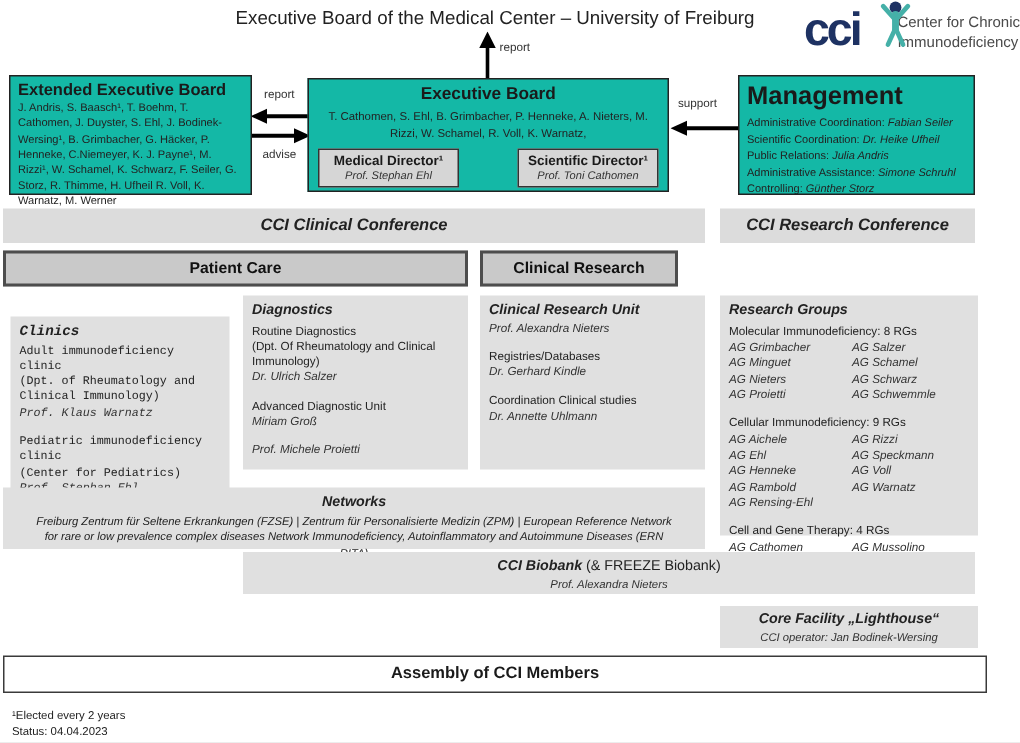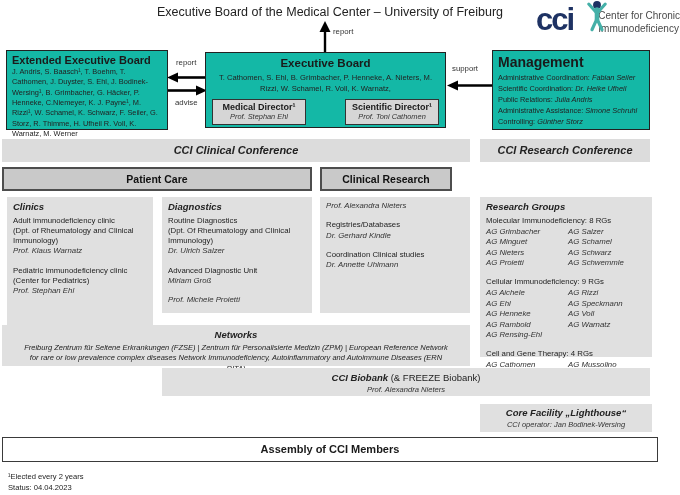--- a/index.html
+++ b/index.html
@@ -21,21 +21,21 @@
   .box-ext h2{margin:0 0 1px 0;font-size:11px;}
   .box-ext .members{font-size:7.4px;line-height:1.4;color:#222;}
   .box-eb{left:205px;top:52px;width:241px;height:76px;box-sizing:border-box;text-align:center;}
   .box-eb h2{margin:4px 0 3px 0;font-size:11.5px;}
   .box-eb .members{font-size:7.6px;line-height:1.45;padding:0 8px;color:#222;}
   .dirbox{position:absolute;bottom:2px;width:94px;height:26px;background:#d6d6d6;border:1px solid #333;
           box-sizing:border-box;text-align:center;}
   .dirbox .t{font-size:9px;font-weight:bold;margin-top:2px;}
   .dirbox .n{font-size:7.4px;font-style:italic;color:#333;}
   .box-mgmt{left:492px;top:50px;width:158px;height:80px;padding:3px 5px;box-sizing:border-box;}
-  .box-mgmt h2{margin:0 0 2px 0;font-size:14px;}
+  .box-mgmt h2{margin:0 0 2px 0;font-size:17px;}
   .mrow{font-size:7.35px;line-height:1.5;white-space:nowrap;color:#222;}
   .mrow .name{font-style:italic;}
   
   .alabel{font-size:7.8px;color:#333;}
   
   .confbar{background:#dcdcdc;height:23px;line-height:23px;text-align:center;
            font-size:11px;font-weight:bold;font-style:italic;color:#222;}
   
   .sechead{background:#c9c9c9;border:2px solid #4d4d4d;height:24px;line-height:20px;text-align:center;
            font-size:10.5px;font-weight:bold;box-sizing:border-box;white-space:nowrap;color:#111;}
@@ -139,21 +139,21 @@
     <div class="mrow"><span>Administrative Assistance: </span><span class="name">Simone Schruhl</span></div>
     <div class="mrow"><span>Controlling: </span><span class="name">Günther Storz</span></div>
   </div>
 
   <div class="abs confbar" style="left:2px;top:139px;width:468px;">CCI Clinical Conference</div>
   <div class="abs confbar" style="left:480px;top:139px;width:170px;">CCI Research Conference</div>
 
   <div class="abs sechead" style="left:2px;top:167px;width:310px;">Patient Care</div>
   <div class="abs sechead" style="left:320px;top:167px;width:132px;">Clinical Research</div>
 
-  <div class="abs gbox" style="left:7px;top:197px;width:146px;height:130px;">
+  <div class="abs gbox" style="left:7px;top:211px;width:146px;height:130px;font-family:Liberation Mono, monospace;">
     <h3>Clinics</h3>
     <div class="entry">
       <div>Adult immunodeficiency clinic</div>
       <div>(Dpt. of Rheumatology and Clinical Immunology)</div>
       <div class="person">Prof. Klaus Warnatz</div>
     </div>
     <div class="entry">
       <div>Pediatric immunodeficiency clinic</div>
       <div>(Center for Pediatrics)</div>
       <div class="person">Prof. Stephan Ehl</div>
@@ -170,20 +170,21 @@
     <div class="entry">
       <div>Advanced Diagnostic Unit</div>
       <div class="person">Miriam Groß</div>
     </div>
     <div class="entry">
       <div class="person">Prof. Michele Proietti</div>
     </div>
   </div>
 
   <div class="abs gbox" style="left:320px;top:197px;width:150px;height:116px;">
+    <h3 style="margin-bottom:0;">Clinical Research Unit</h3>
     <div class="person entry">Prof. Alexandra Nieters</div>
     <div class="entry">
       <div>Registries/Databases</div>
       <div class="person">Dr. Gerhard Kindle</div>
     </div>
     <div class="entry">
       <div>Coordination Clinical studies</div>
       <div class="person">Dr. Annette Uhlmann</div>
     </div>
   </div>

